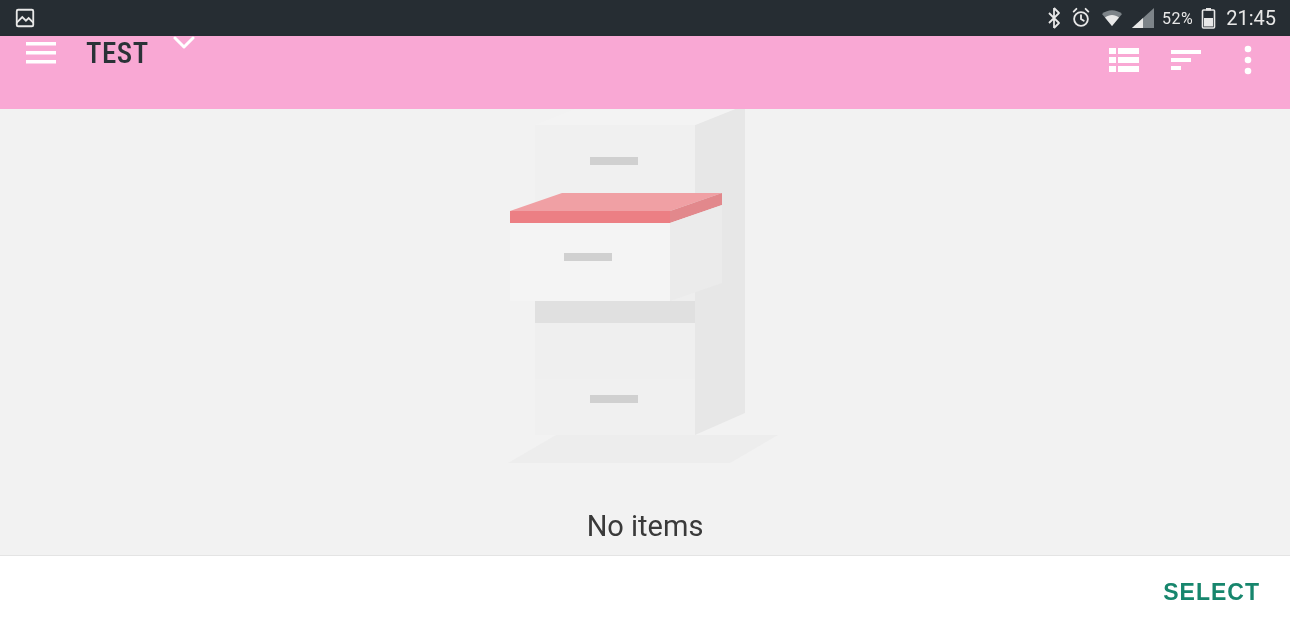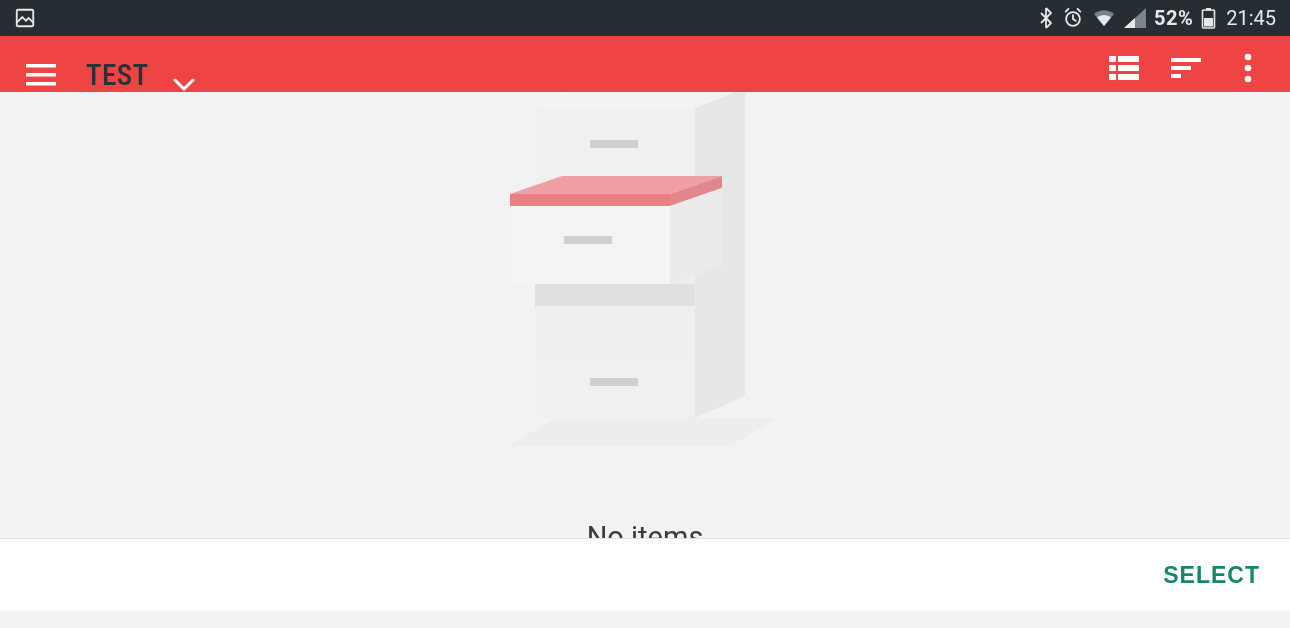--- a/index.html
+++ b/index.html
@@ -12,29 +12,29 @@
     display: flex;
     align-items: center;
     justify-content: space-between;
     padding: 0 14px;
     color: #e8e8e8;
     font-size: 20px;
   }
   .status-left, .status-right { display: flex; align-items: center; gap: 10px; }
   .status-right { gap: 8px; }
   .status-icon svg { display: block; }
-  .status-text { font-size: 20px; font-weight: 700; letter-spacing: 0.5px; }
+  .status-text { font-size: 16px; font-weight: 400; letter-spacing: 0.5px; }
   .status-time { font-size: 20px; font-weight: 400; margin-left: 2px; }
 
   
   .app-bar {
-    height: 56px;
-    background: #ef4444;
-    display: flex;
-    align-items: flex-end;
+    height: 73px;
+    background: #f9a8d4;
+    display: flex;
+    align-items: flex-start;
     padding: 0 18px 0 24px;
     box-shadow: 0 3px 5px rgba(0,0,0,0.18);
     position: relative;
   }
   .app-bar .hamburger { width: 34px; height: 34px; display: flex; align-items: center; justify-content: center; cursor: pointer; }
   .app-title {
     font-size: 29px;
     font-weight: 500;
     color: #2a3237;
     margin-left: 28px;
@@ -52,21 +52,20 @@
     display: flex;
     flex-direction: column;
     align-items: center;
     background: #f2f2f2;
     overflow: hidden;
   }
   .empty-illustration { margin-top: -4px; }
   .empty-text {
     font-size: 29px;
     color: #3a3a3a;
-    margin-top: 28px;
     text-align: center;
   }
 
   
   .bottom-bar {
     height: 73px;
     background: #ffffff;
     display: flex;
     align-items: center;
     justify-content: flex-end;

